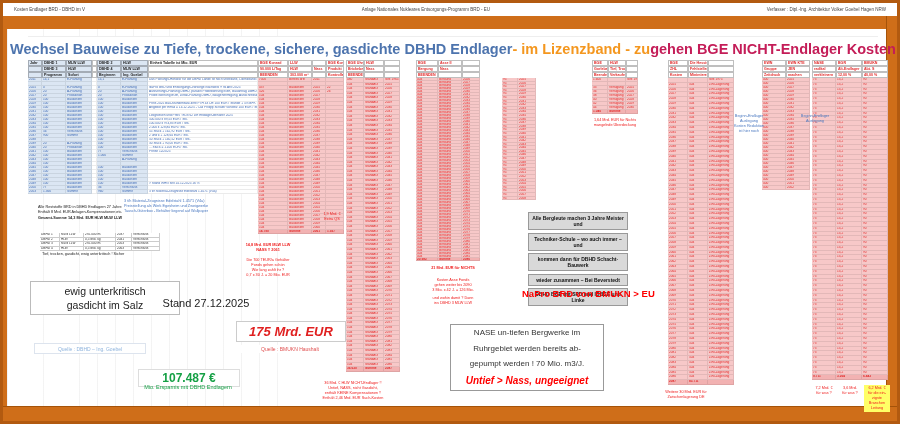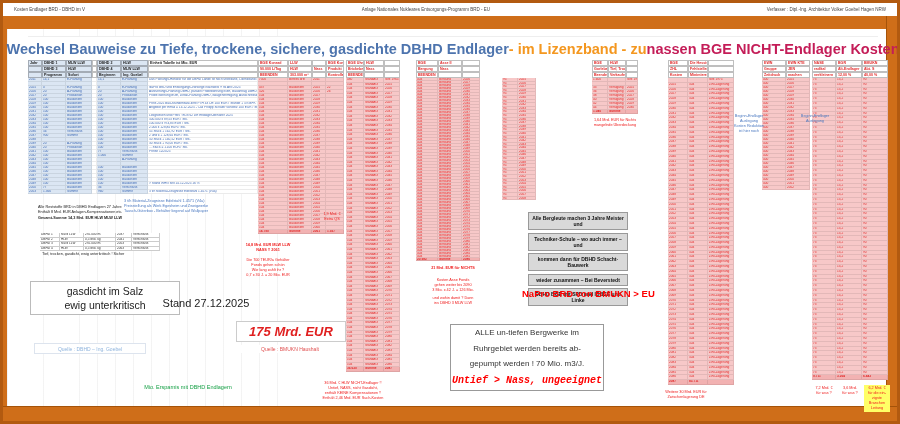--- a/index.html
+++ b/index.html
@@ -69,21 +69,21 @@
   #savings{left:138px;top:369px;width:100px;border:1px solid #ddd;font-size:12px;font-weight:bold;
            color:#15a045;text-align:center;padding:1px 0;}
   #savings-sub{left:130px;top:384px;width:116px;font-size:5.5px;color:#15a045;text-align:center;background:transparent;}
   #graybox{left:528px;top:212px;width:100px;background:transparent;}
   #graybox div{background:#d9d9d9;border:1px solid #999;font-size:5px;font-weight:bold;color:#111;
                text-align:center;padding:2px 1px;margin-bottom:2.5px;}
   #napro-bmukn{left:522px;top:288px;width:124px;font-size:9.5px;font-weight:bold;color:#f00;
                text-align:center;background:transparent;white-space:nowrap;}
   #alle-box{left:450px;top:324px;width:152px;border:1px solid #999;text-align:center;padding:3px 0 1px;}
   #alle-box .l{font-size:8px;color:#333;margin:0 0 6.5px;}
-  #alle-box .untief{font-size:10px;font-weight:bold;font-style:italic;color:#f00;margin:4px 0 3px;font-family:Liberation Mono, monospace;}
+  #alle-box .untief{font-size:10px;font-weight:bold;font-style:italic;color:#f00;margin:4px 0 3px;}
 </style>
 </head>
 <body>
 
 <div id="canvas">
 
   <div id="topstrip">
     <span>Kosten Endlager BRD - DBHD im V</span>
     <span>Anlage Nationales Nukleares Entsorgungs-Programm BRD - EU</span>
     <span>Verfasser : Dipl.-Ing. Architektur Volker Goebel Hagen NRW</span>
@@ -93,21 +93,21 @@
   <div class="frame" id="frame-left"></div>
   <div class="frame" id="frame-right"></div>
   <div class="frame" id="frame-bottom"></div>
   <div id="frame-outer"></div>
 
   <div id="gridbg"></div>
 
   <div id="titlebar">
     <span class="t1">Wechsel Bauweise zu Tiefe, trockene, sichere, gasdichte DBHD Endlager</span>
     <span class="t2"> - im Lizenzband - zu </span>
-    <span class="t3">nassen BGE NICHT-Endlager Kosten</span>
+    <span class="t3">gehen BGE NICHT-Endlager Kosten</span>
   </div>
 
   <div id="sheet">
       <div class="cluster c-blue" style="left: 28px; top: 60px; width: 230px;">
         <div class="crow chead" style="height: 6px;">
           <span style="width: 14px;">Jahr</span>
           <span style="width: 24px;">DBHD 1</span>
           <span style="width: 26px;">MLW LLW</span>
           <span style="width: 5px;"></span>
           <span style="width: 24px;">DBHD 2</span>
@@ -2409,43 +2409,44 @@
         <div>ist hier noch</div>
       </div>
       <div class="ann blue center" style="left: 798px; top: 114px; width: 34px;">
         <div>Beginn-Endlager</div>
         <div>Auslegung</div>
       </div>
     </div>
 
 
   <div class="blk" id="tief-block">
+    <div>ewig unterkritisch</div>
     <div>gasdicht im Salz</div>
-    <div>ewig unterkritisch</div>
   </div>
 
   <div class="blk" id="stand">Stand 27.12.2025</div>
 
   <div class="blk" id="src-dbhd">Quelle : DBHD – Ing. Goebel</div>
 
   <div class="blk" id="amount-bge">175 Mrd. EUR</div>
   <div class="blk" id="src-bge">Quelle : BMUKN Haushalt</div>
 
+  <div class="blk" id="savings">107.487 €</div>
   <div class="blk" id="savings-sub">Mio. Ersparnis mit DBHD Endlagern</div>
 
   <div class="blk" id="graybox">
     <div>Alle Bergleute machen 3 Jahre Meister und</div>
     <div>Techniker-Schule – wo auch immer – und</div>
     <div>kommen dann für DBHD Schacht-Bauwerk</div>
     <div>wieder zusammen – Bei  Beverstedt</div>
     <div>DBHD BGE  mit SPD und IGBCE und Linke</div>
   </div>
 
   <div class="blk" id="napro-bmukn">NaPro BRD von BMUKN &gt; EU</div>
 
   <div class="blk" id="alle-box">
-    <div class="l">ALLE un-tiefen Bergwerke im</div>
+    <div class="l">NASE un-tiefen Bergwerke im</div>
     <div class="l">Ruhrgebiet werden bereits ab-</div>
     <div class="l">gepumpt werden ! 70 Mio. m3/J.</div>
     <div class="untief">Untief &gt; Nass, ungeeignet</div>
   </div>
 
 </div>
 
 </body></html>

